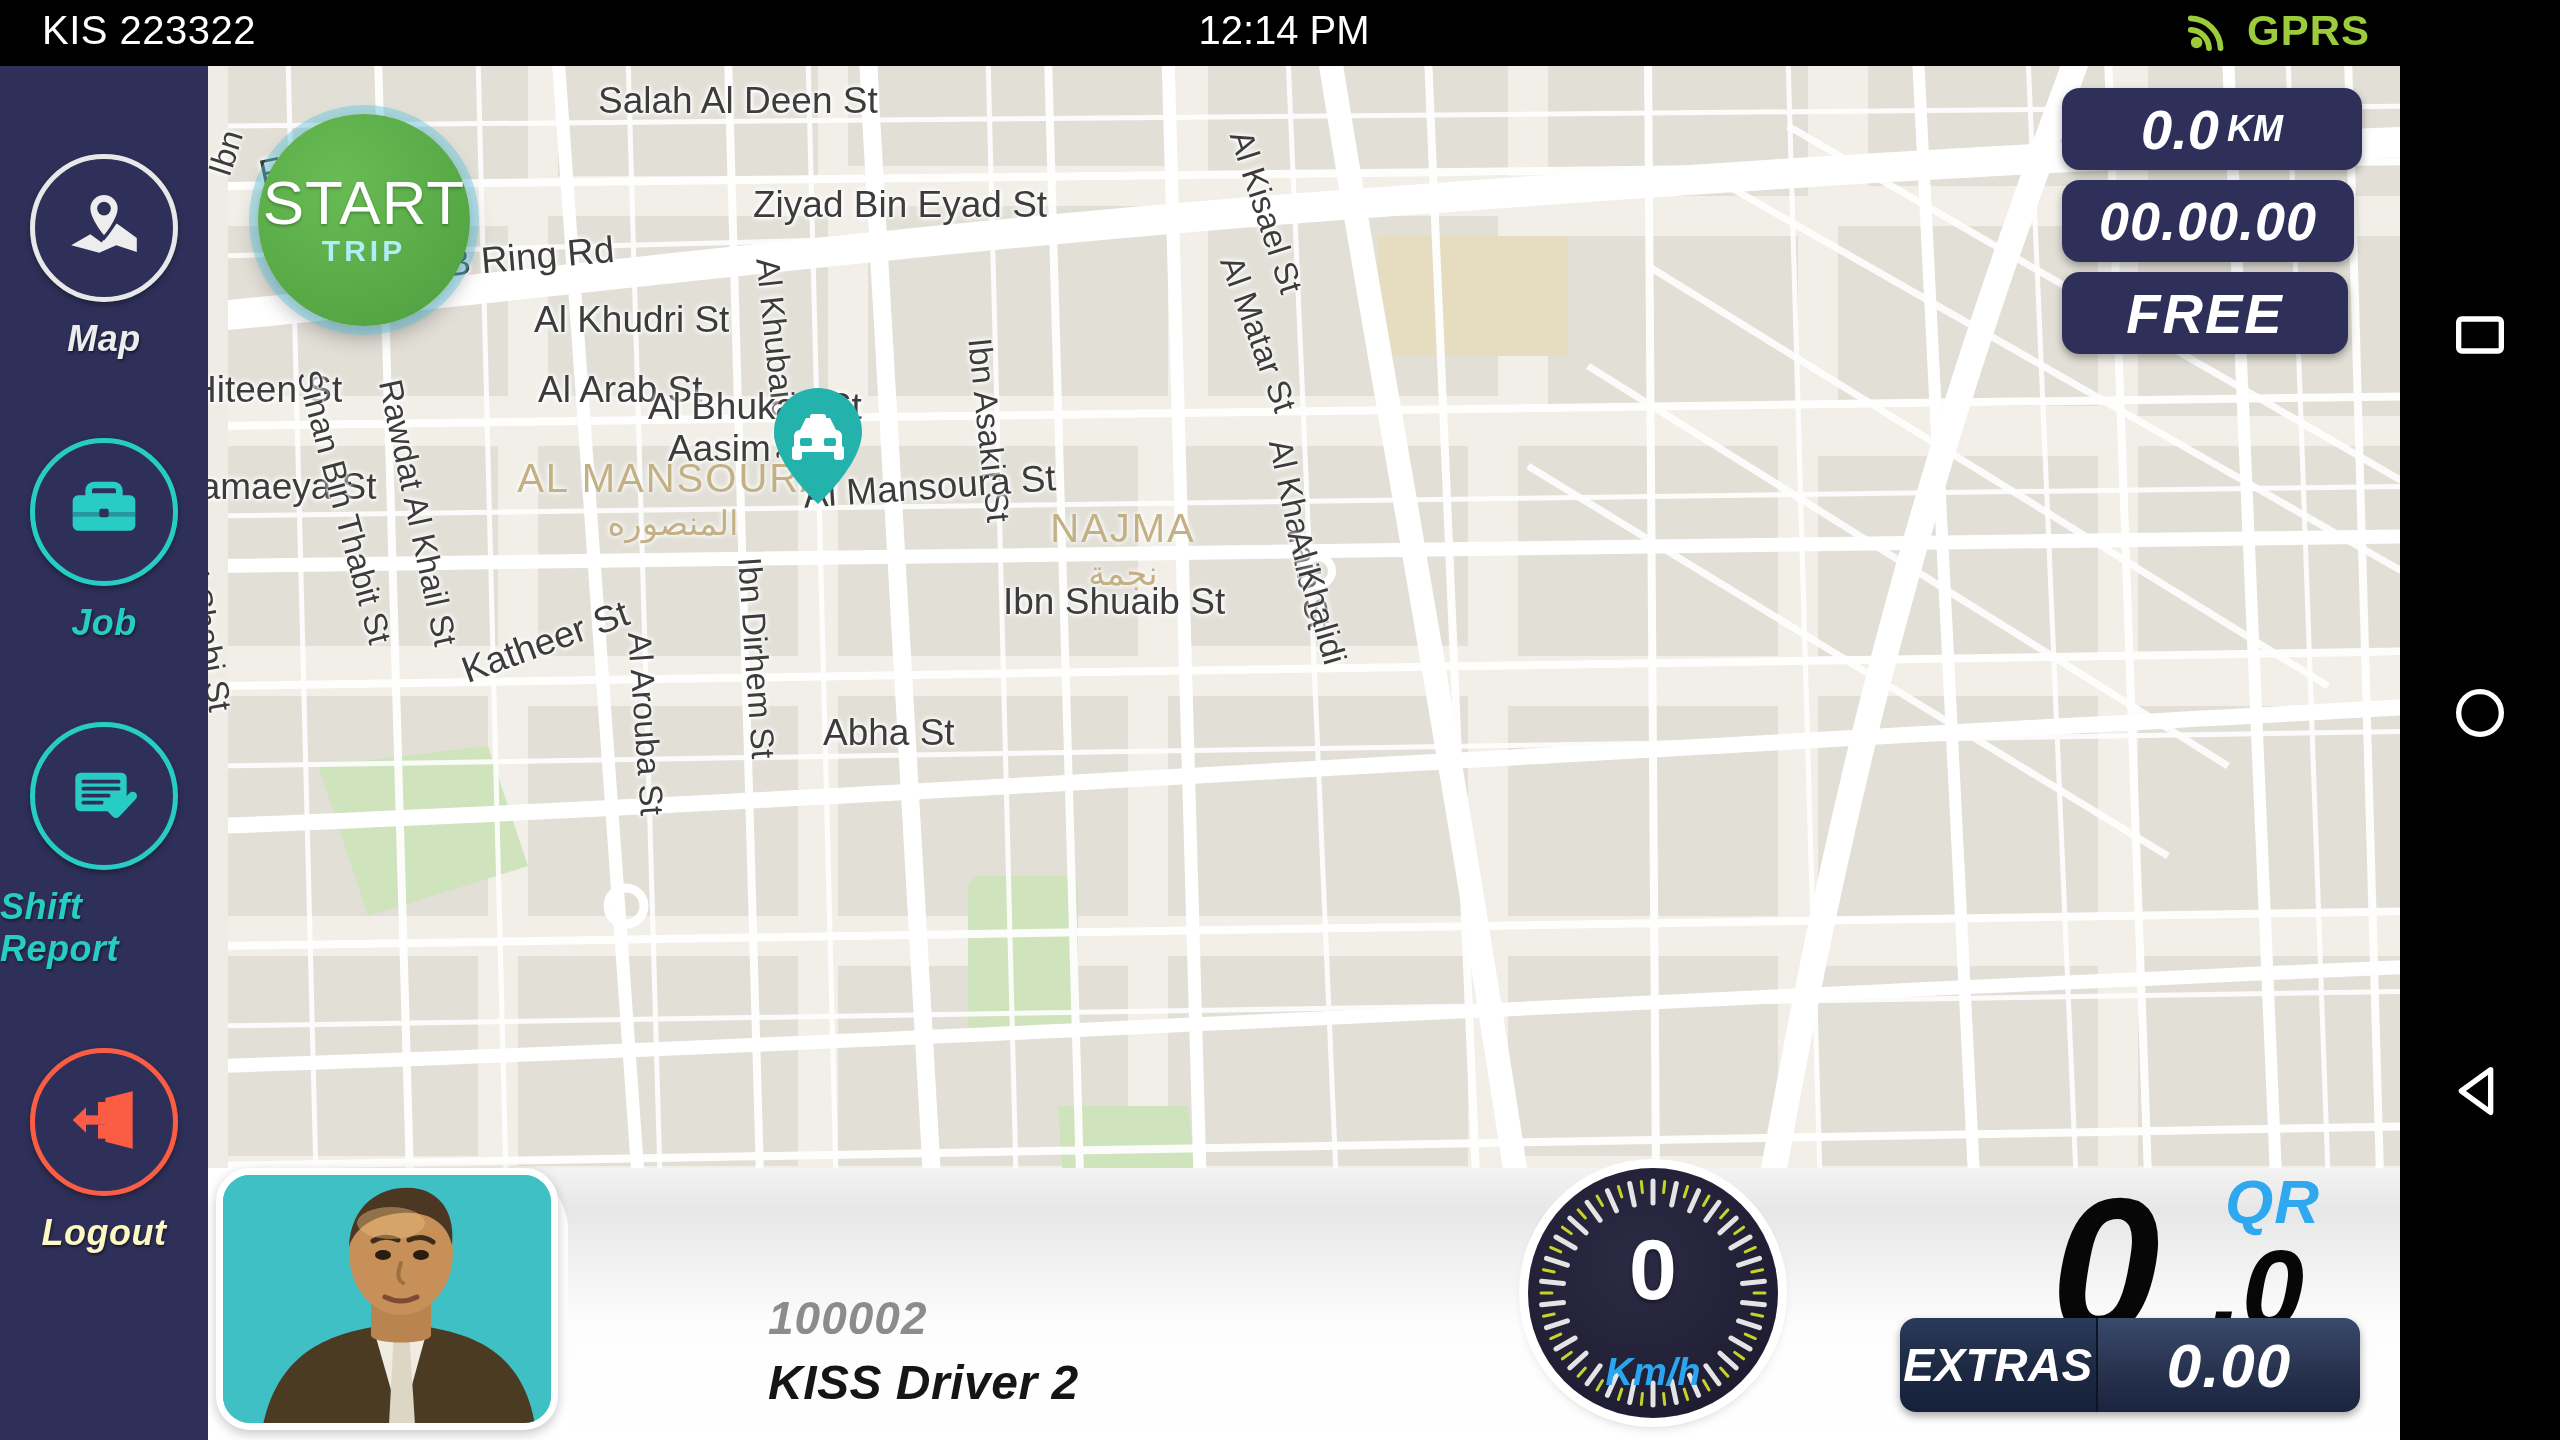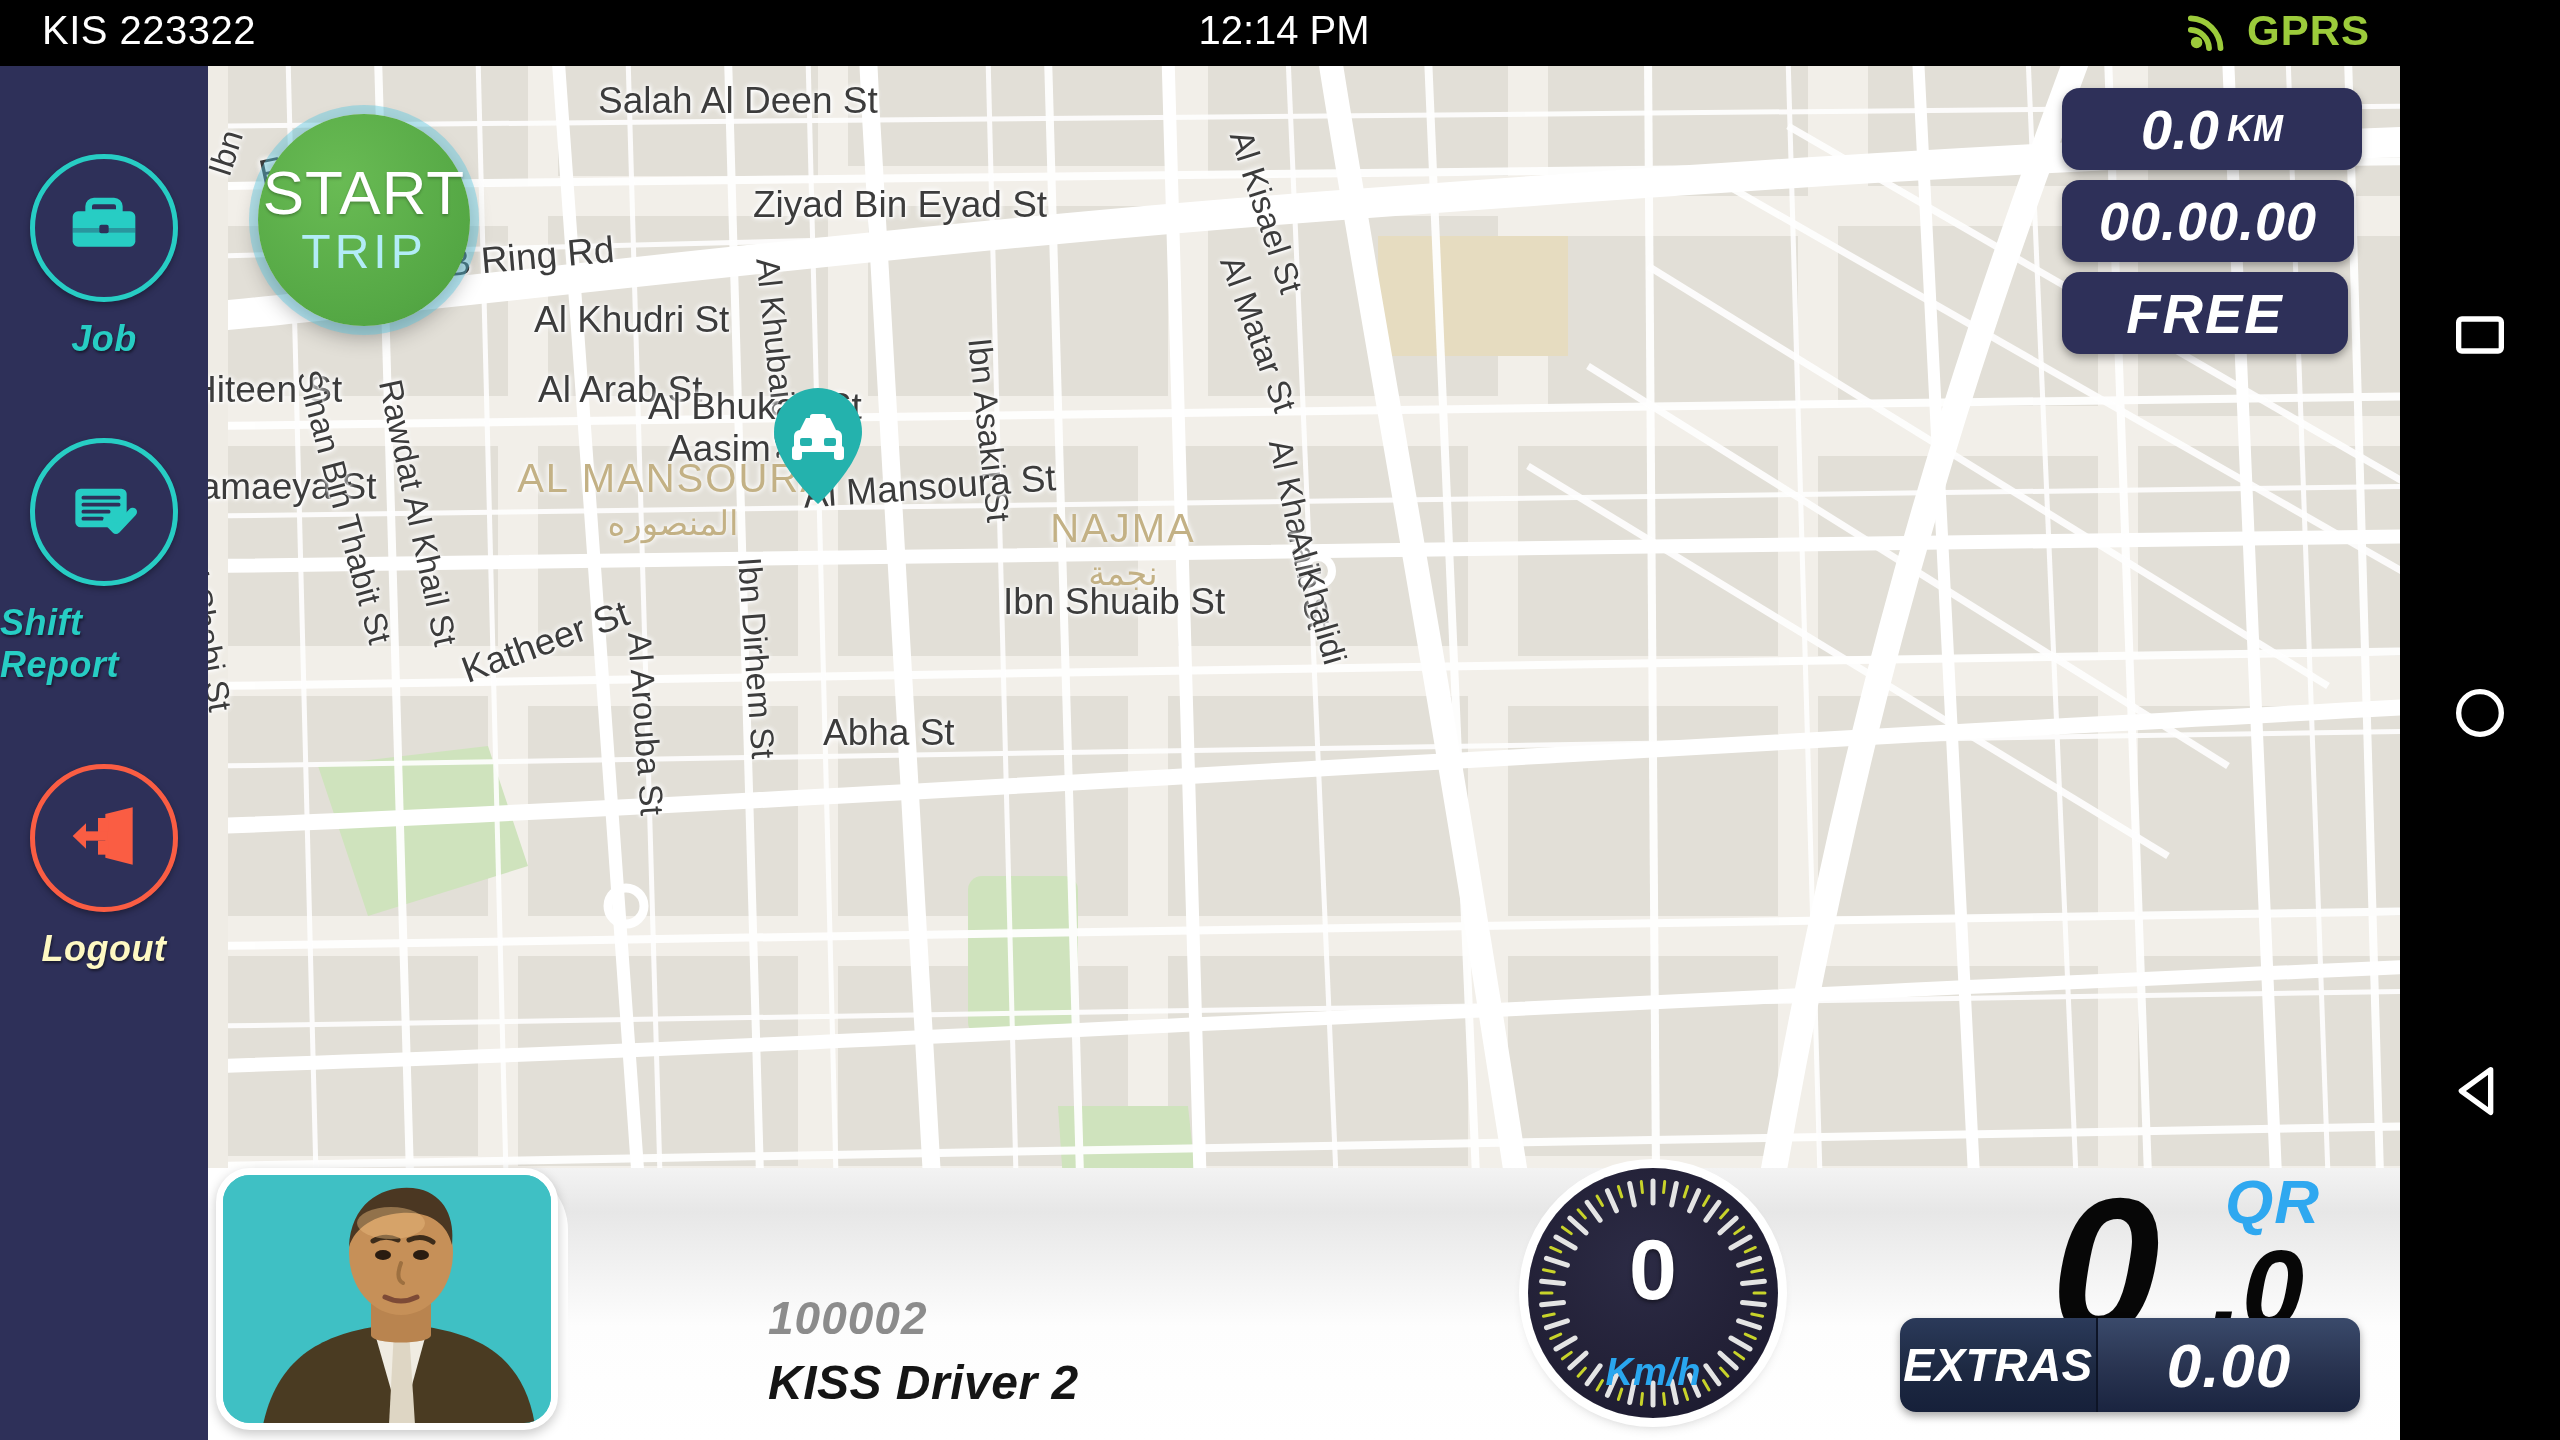--- a/index.html
+++ b/index.html
@@ -71,21 +71,21 @@
   
   #starttrip{
     position:absolute; left:50px; top:48px; width:212px; height:212px; border-radius:50%;
     background:radial-gradient(circle at 38% 32%, #69bb54 0%, #54a744 72%, #4c9c3e 100%);
     box-shadow:0 0 0 9px rgba(89,197,224,.42), 0 10px 22px rgba(0,0,0,.32);
     display:flex; flex-direction:column; align-items:center; justify-content:center;
     z-index:40; cursor:pointer;
   }
   #starttrip .st1{ color:#fff; font-size:62px; font-weight:400; letter-spacing:1px; line-height:1;
      text-shadow:0 2px 3px rgba(0,0,0,.25);text-align:right; }
-  #starttrip .st2{ color:#b2ecf7; font-size:48px; font-weight:400; letter-spacing:4px; }
+  #starttrip .st2{ color:#b2ecf7; font-size:30px; font-weight:700; letter-spacing:4px; }
 
   
   #taxipin{ position:absolute; left:560px; top:320px; z-index:30; }
 
   
   #bottom{
     position:absolute; left:0; bottom:0; width:2192px; height:272px; z-index:50;
   }
   #bottom .sheet{
     position:absolute; left:0; bottom:0; width:2192px; height:272px;
@@ -159,20 +159,32 @@
         <path d="M2 12.5a10 10 0 0 1 9.5 9.5" fill="none" stroke="#9ccb3b" stroke-width="3" stroke-linecap="round"></path>
         <path d="M2 6.5A16 16 0 0 1 17.5 22" fill="none" stroke="#9ccb3b" stroke-width="3" stroke-linecap="round"></path>
       </svg>
     </span>
     <span class="gprs-txt">GPRS</span>
   </div>
 </div>
 
 <div id="sidebar">
 
+  <div class="side-item">
+    <div class="side-ring ring-white">
+      <span>
+        <svg width="82" height="82" viewBox="0 0 24 24">
+          <path d="M2.4 17.6 8 14.4l3.3 2.4 1.3-1.6 3.1-3.9 1.4.9 4.5 3.3v4.1l-6-2-5 2.2-8.2-2.2z" fill="#ededed"></path>
+          <path d="M12 2.4c-2.5 0-4.5 2-4.5 4.5 0 3.4 4.5 8.6 4.5 8.6s4.5-5.2 4.5-8.6c0-2.5-2-4.5-4.5-4.5z" fill="#ededed" stroke="#2e3059" stroke-width="1"></path>
+          <circle cx="12" cy="6.9" r="2" fill="#2e3059"></circle>
+        </svg>
+      </span>
+    </div>
+    <div class="side-label c-white">Map</div>
+  </div>
 
   <div class="side-item">
     <div class="side-ring ring-teal">
       <span>
         <svg width="80" height="80" viewBox="0 0 24 24">
           <path d="M9 4.5h6a1.6 1.6 0 0 1 1.6 1.6V8H7.4V6.1A1.6 1.6 0 0 1 9 4.5z" fill="none" stroke="#27cdc4" stroke-width="2"></path>
           <rect x="2.6" y="7.6" width="18.8" height="10.6" rx="1.6" fill="#27cdc4"></rect>
           <rect x="10.6" y="11.6" width="2.8" height="2.6" rx=".6" fill="#2e3059"></rect>
           <rect x="2.6" y="12.6" width="18.8" height="1.4" fill="#2e3059" opacity=".35"></rect>
         </svg>

